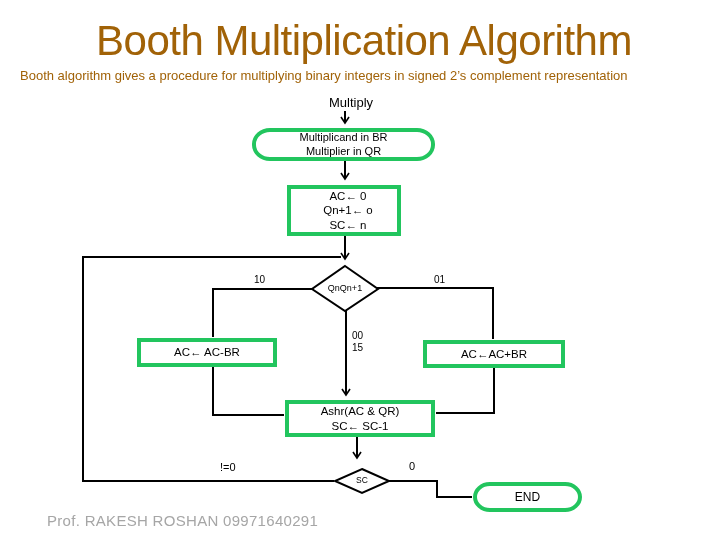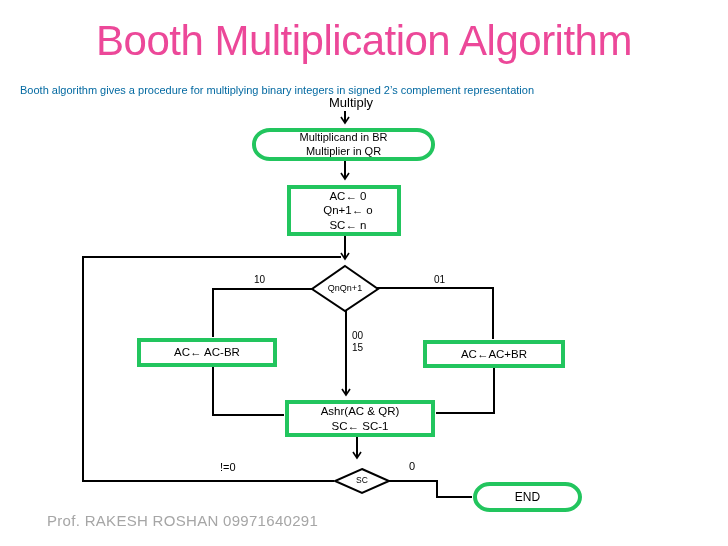--- a/index.html
+++ b/index.html
@@ -10,29 +10,29 @@
     height: 546px;
     background: #ffffff;
     overflow: hidden;
   }
   .title {
     position: absolute;
     left: 0; top: 18px; width: 728px;
     text-align: center;
     font-size: 42px;
     font-weight: 400;
-    color: #ec4899;
+    color: #a16207;
     letter-spacing: -0.5px;
     line-height: 1.1;
   }
   .subtitle {
     position: absolute;
-    left: 20px; top: 84px; width: 700px;
-    font-size: 11px;
-    color: #0369a1;
+    left: 20px; top: 68px; width: 700px;
+    font-size: 13px;
+    color: #a16207;
     white-space: nowrap;
   }
   svg.connectors {
     position: absolute;
     left: 0; top: 0;
     width: 728px; height: 546px;
   }
   .node {
     position: absolute;
     box-sizing: border-box;

